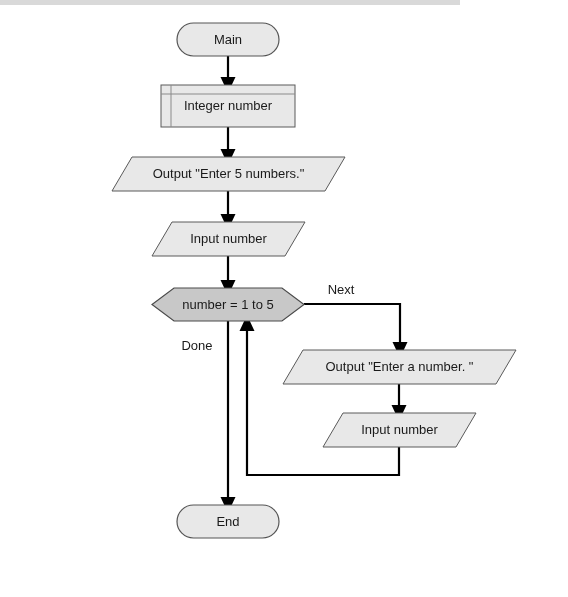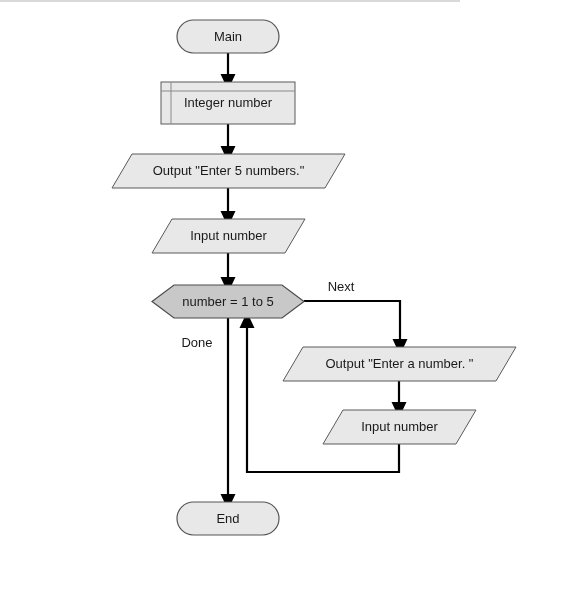--- a/index.html
+++ b/index.html
@@ -12,21 +12,21 @@
     width: 568px;
     height: 597px;
     font-family: "Liberation Sans", sans-serif;
     overflow: hidden;
   }
   #canvas {
     position: relative;
     width: 460px;
     height: 597px;
     background: #ffffff;
-    border-top: 2px solid #be185d;
+    border-top: 5px solid #be185d;
     box-sizing: border-box;
   }
   svg#flow {
     display: block;
     width: 568px;
     height: 596px;
   }
   .shape-outline {
     stroke: #5a5a5a;
     stroke-width: 1;

